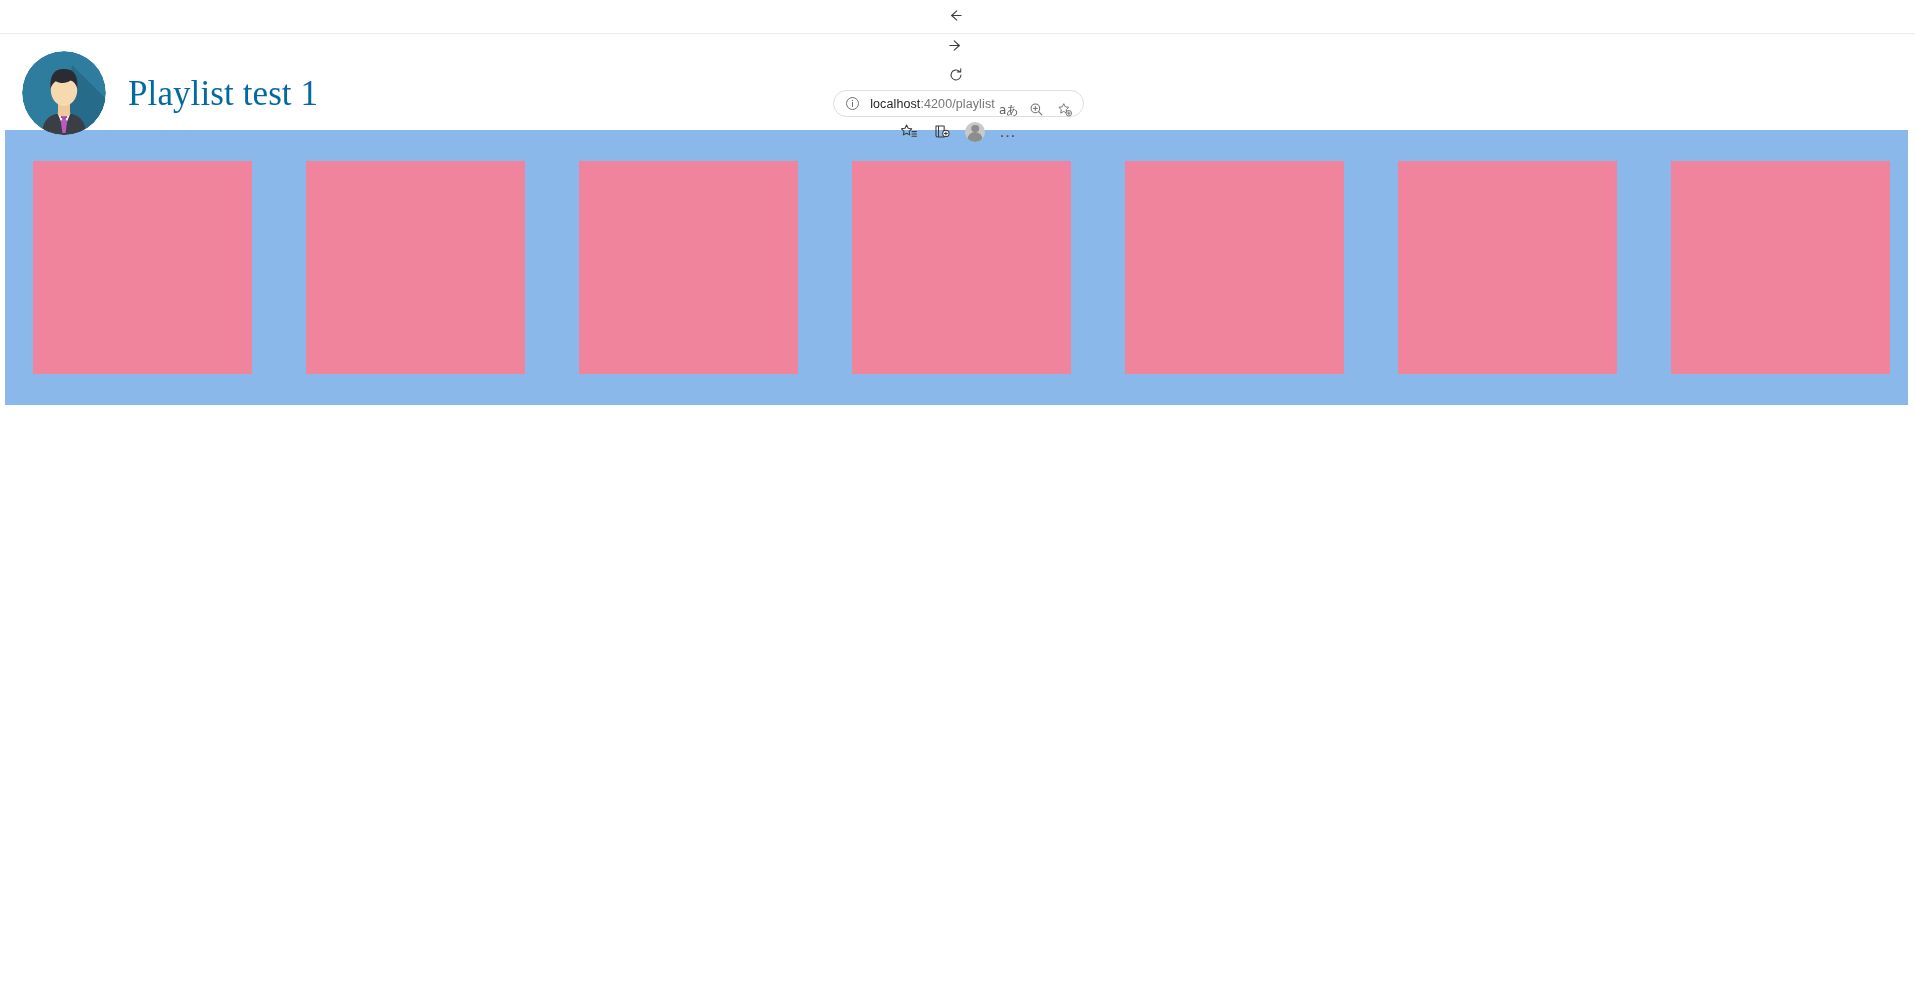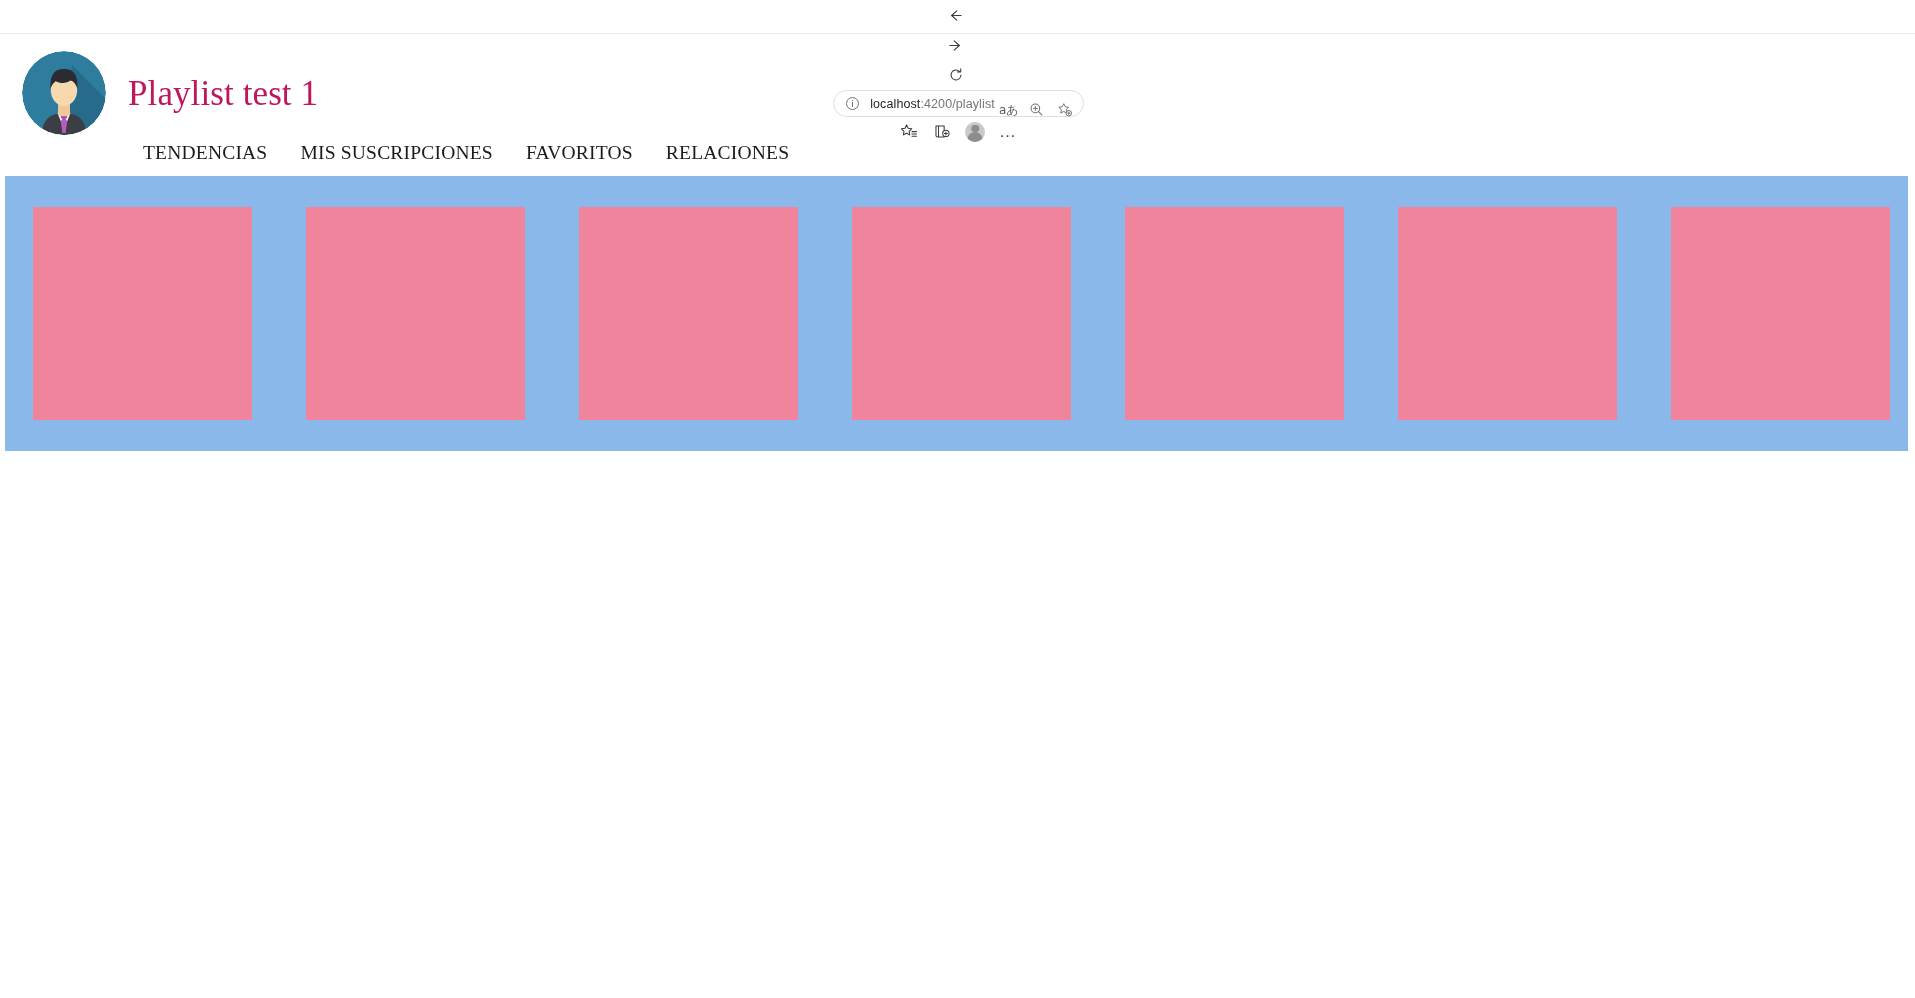--- a/index.html
+++ b/index.html
@@ -151,21 +151,21 @@
     height: 84px;
     border-radius: 50%;
     flex: 0 0 auto;
     overflow: hidden;
     position: relative;
   }
 
   .page-title {
     font-family: "Liberation Serif", serif;
     font-size: 35px;
-    color: #be185d;
+    color: #0369a1;
     font-weight: 400;
     margin-left: 22px;
     line-height: 1;
     letter-spacing: 0.1px;
   }
 
   .main-nav {
     display: flex;
     align-items: center;
     padding-left: 143px;
@@ -314,26 +314,20 @@
           <ellipse cx="42" cy="39" rx="13.2" ry="16" fill="#f7d9b0"></ellipse>
 
           <path d="M28.6 38 C27.6 23 33 18 42 18 C51 18 56.4 23 55.4 38 C54.4 33.5 52 30.5 48.5 29.5 C45 32.5 38 32.8 33.8 30.2 C31.2 31.8 29.4 34.5 28.6 38 Z" fill="#2b2b33"></path>
         </g>
       </svg>
     </div>
 
     <h1 class="page-title">Playlist test 1</h1>
   </div>
 
-  <nav class="main-nav">
-    <span class="nav-item">TENDENCIAS</span>
-    <span class="nav-item">MIS SUSCRIPCIONES</span>
-    <span class="nav-item">FAVORITOS</span>
-    <span class="nav-item">RELACIONES</span>
-  </nav>
 
   <div class="playlist-strip">
     <div class="playlist-card"></div>
     <div class="playlist-card"></div>
     <div class="playlist-card"></div>
     <div class="playlist-card"></div>
     <div class="playlist-card"></div>
     <div class="playlist-card"></div>
     <div class="playlist-card"></div>
   </div>

